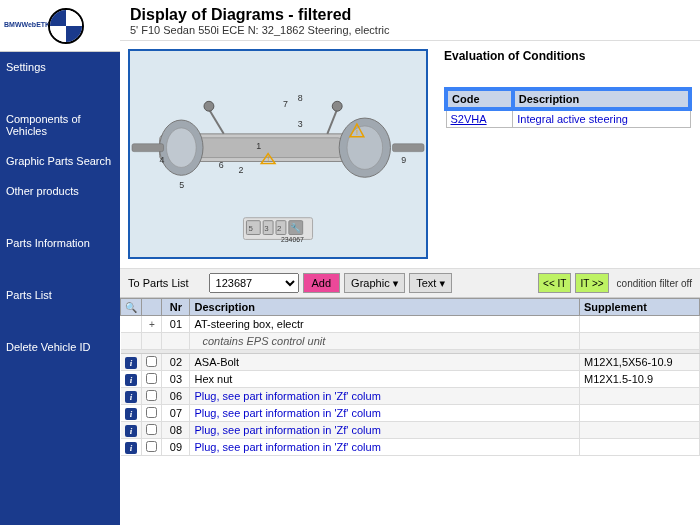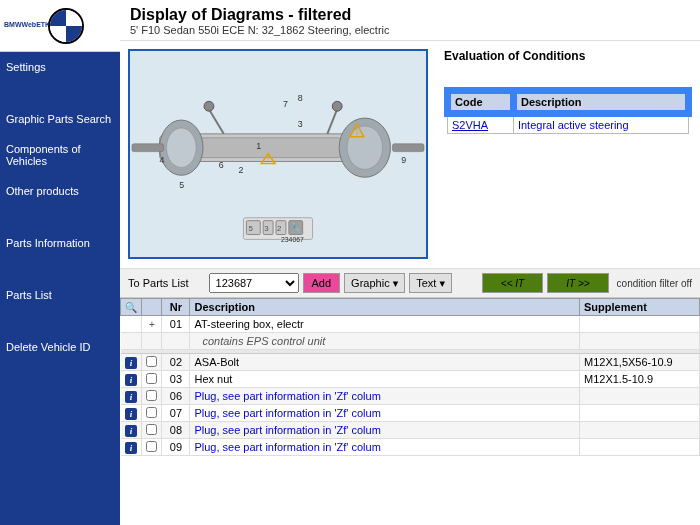--- a/index.html
+++ b/index.html
@@ -34,33 +34,33 @@
     .main-content { display: flex; flex: 1; overflow: hidden; }
 
     
     .diagram-section { width: 320px; padding: 8px; flex-shrink: 0; }
     .diagram-box { border: 2px solid #1a5cb5; background: #e8eef8; width: 300px; height: 210px; display: flex; align-items: center; justify-content: center; position: relative; overflow: hidden; }
 
     
     .evaluation-section { flex: 1; padding: 8px 8px 4px 4px; }
     .eval-title { font-size: 12px; font-weight: bold; margin-bottom: 24px; }
     .eval-table { width: 100%; border-collapse: collapse; font-size: 11px; }
-    .eval-table th { background: #c8d4e8; border: 7px solid #3b82f6; padding: 2px 4px; text-align: left; font-weight: bold; }
+    .eval-table th { background: #c8d4e8; border: 4px solid #3b82f6; padding: 2px 4px; text-align: left; font-weight: bold; }
     .eval-table td { border: 1px solid #bbb; padding: 2px 4px; }
     .eval-table td.code { color: #0000cc; text-decoration: underline; cursor: pointer; }
     .eval-table td.desc { color: #0000cc; }
 
     
     .toolbar { display: flex; align-items: center; padding: 4px 8px; gap: 4px; border-top: 1px solid #ddd; background: #f0f0f0; }
     .toolbar-label { font-size: 11px; margin-right: 16px; }
     .toolbar-select { font-size: 11px; padding: 1px 2px; height: 20px; width: 90px; }
     .toolbar-btn { font-size: 11px; padding: 1px 8px; height: 20px; cursor: pointer; background: #ec4899; border: 1px solid #999; }
     .toolbar-btn-with-arrow { font-size: 11px; padding: 1px 6px; height: 20px; cursor: pointer; background: #e0e0e0; border: 1px solid #999; }
     .toolbar-spacer { flex: 1; }
-    .nav-btn { font-size: 10px; padding: 1px 18px; height: 20px; cursor: pointer; background: #4d7c0f; border: 1px solid #999; font-style: italic; }
+    .nav-btn { font-size: 10px; padding: 1px 4px; height: 20px; cursor: pointer; background: #bef264; border: 1px solid #999; }
     .condition-text { font-size: 10px; color: #333; margin-left: 4px; }
 
     
     .parts-table-container { flex: 1; overflow-y: auto; border-top: 1px solid #ccc; }
     .parts-table { width: 100%; border-collapse: collapse; font-size: 11px; }
     .parts-table th { background: #c8d4e8; border: 1px solid #999; padding: 2px 4px; text-align: left; font-weight: bold; position: sticky; top: 0; }
     .parts-table td { border: 1px solid #ddd; border-top: none; border-left: none; padding: 1px 4px; height: 17px; vertical-align: middle; }
     .parts-table tr:nth-child(odd) { background: #fff; }
     .parts-table tr:nth-child(even) { background: #f5f5f5; }
     .parts-table .col-icon { width: 16px; text-align: center; }
@@ -89,22 +89,22 @@
       <div class="bmw-roundel">
         <div class="bmw-q1"></div>
         <div class="bmw-q2"></div>
         <div class="bmw-q3"></div>
         <div class="bmw-q4"></div>
       </div>
     </div>
     <div class="sidebar-nav">
       <a class="sidebar-item">Settings</a>
       <div class="sidebar-divider"></div>
+      <a class="sidebar-item">Components of Vehicles</a>
       <a class="sidebar-item">Graphic Parts Search</a>
-      <a class="sidebar-item">Components of Vehicles</a>
       <a class="sidebar-item">Other products</a>
       <div class="sidebar-divider"></div>
       <a class="sidebar-item">Parts Information</a>
       <div class="sidebar-divider"></div>
       <a class="sidebar-item">Parts List</a>
       <div class="sidebar-divider"></div>
       <a class="sidebar-item">Delete Vehicle ID</a>
     </div>
   </div>
 

